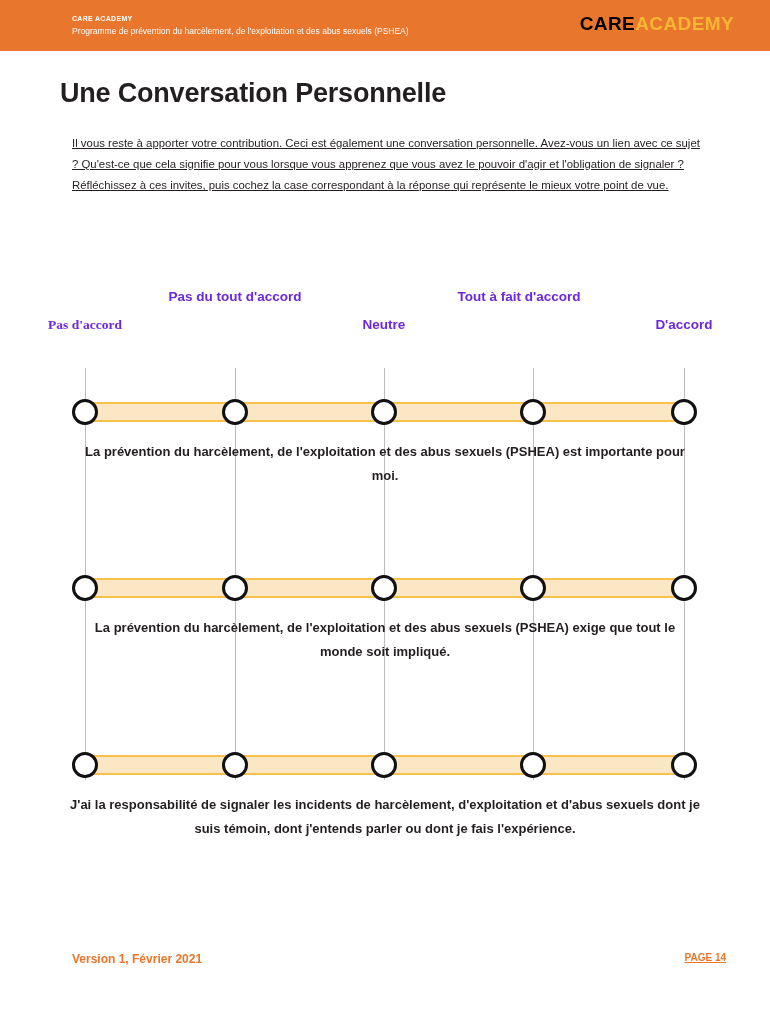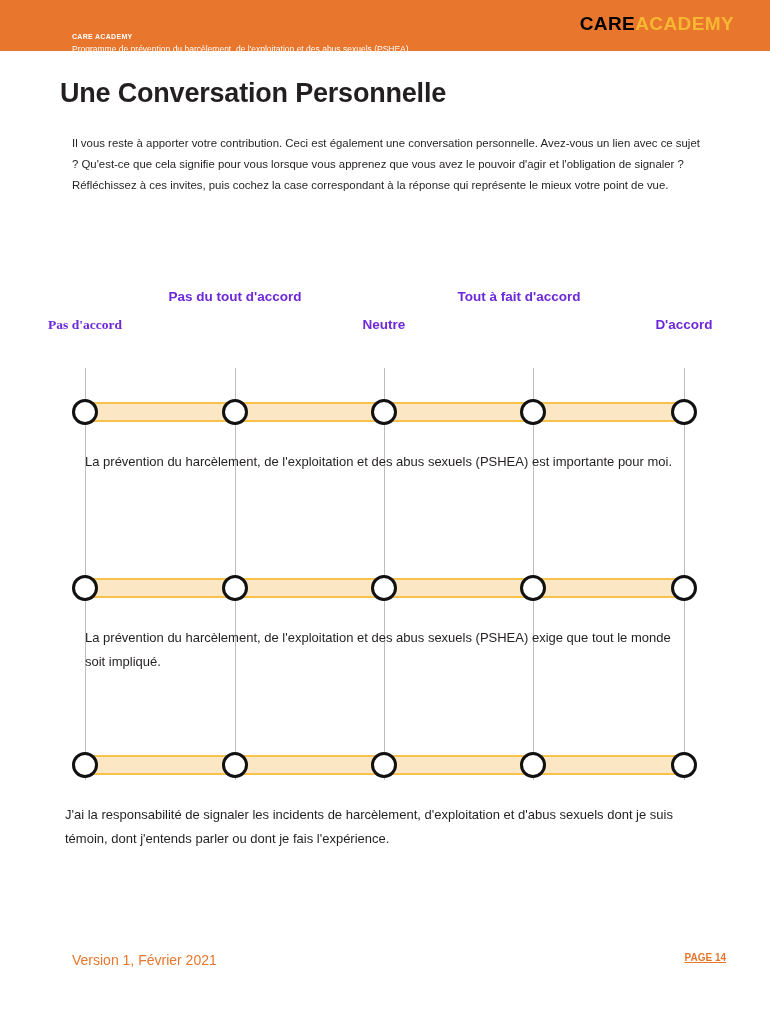--- a/index.html
+++ b/index.html
@@ -21,21 +21,21 @@
     position: absolute;
     top: 0; left: 0;
     width: 770px;
     height: 51px;
     background: #E8762C;
     box-sizing: border-box;
   }
   .header-left {
     position: absolute;
     left: 72px;
-    top: 32px;
+    top: 14px;
     color: #ffffff;
   }
   .header-kicker {
     font-size: 7px;
     font-weight: bold;
     letter-spacing: 0.3px;
     line-height: 10px;
     white-space: nowrap;
   }
   .header-sub {
@@ -69,20 +69,21 @@
   }
   .intro {
     position: absolute;
     left: 72px;
     top: 133px;
     width: 628px;
     font-size: 11.4px;
     line-height: 21px;
     color: #231f20;
     text-align: left;
+    text-decoration: underline;
   }
 
   
   .scale {
     position: absolute;
     left: 0;
     top: 300px;
     width: 770px;
     height: 560px;
   }
@@ -141,41 +142,41 @@
     border-radius: 50%;
     background: #ffffff;
     border: 3.2px solid #111111;
     box-sizing: border-box;
     top: -3px;
   }
   .statement {
     position: absolute;
     left: 85px;
     width: 600px;
+    text-align: center;
     font-size: 13px;
-    font-weight: normal;
+    font-weight: bold;
     line-height: 24px;
     color: #231f20;
-    margin-top: 10px;
   }
 
   
   .footer {
     position: absolute;
     left: 0;
     top: 952px;
     width: 770px;
     height: 16px;
   }
   .footer-left {
     position: absolute;
     left: 72px;
     top: 0;
-    font-size: 14px;
-    font-weight: normal;
+    font-size: 12px;
+    font-weight: bold;
     color: #E8762C;
     white-space: nowrap;
   }
   .footer-right {
     position: absolute;
     right: 44px;
     top: 0;
     font-size: 10px;
     font-weight: bold;
     color: #E8762C;

